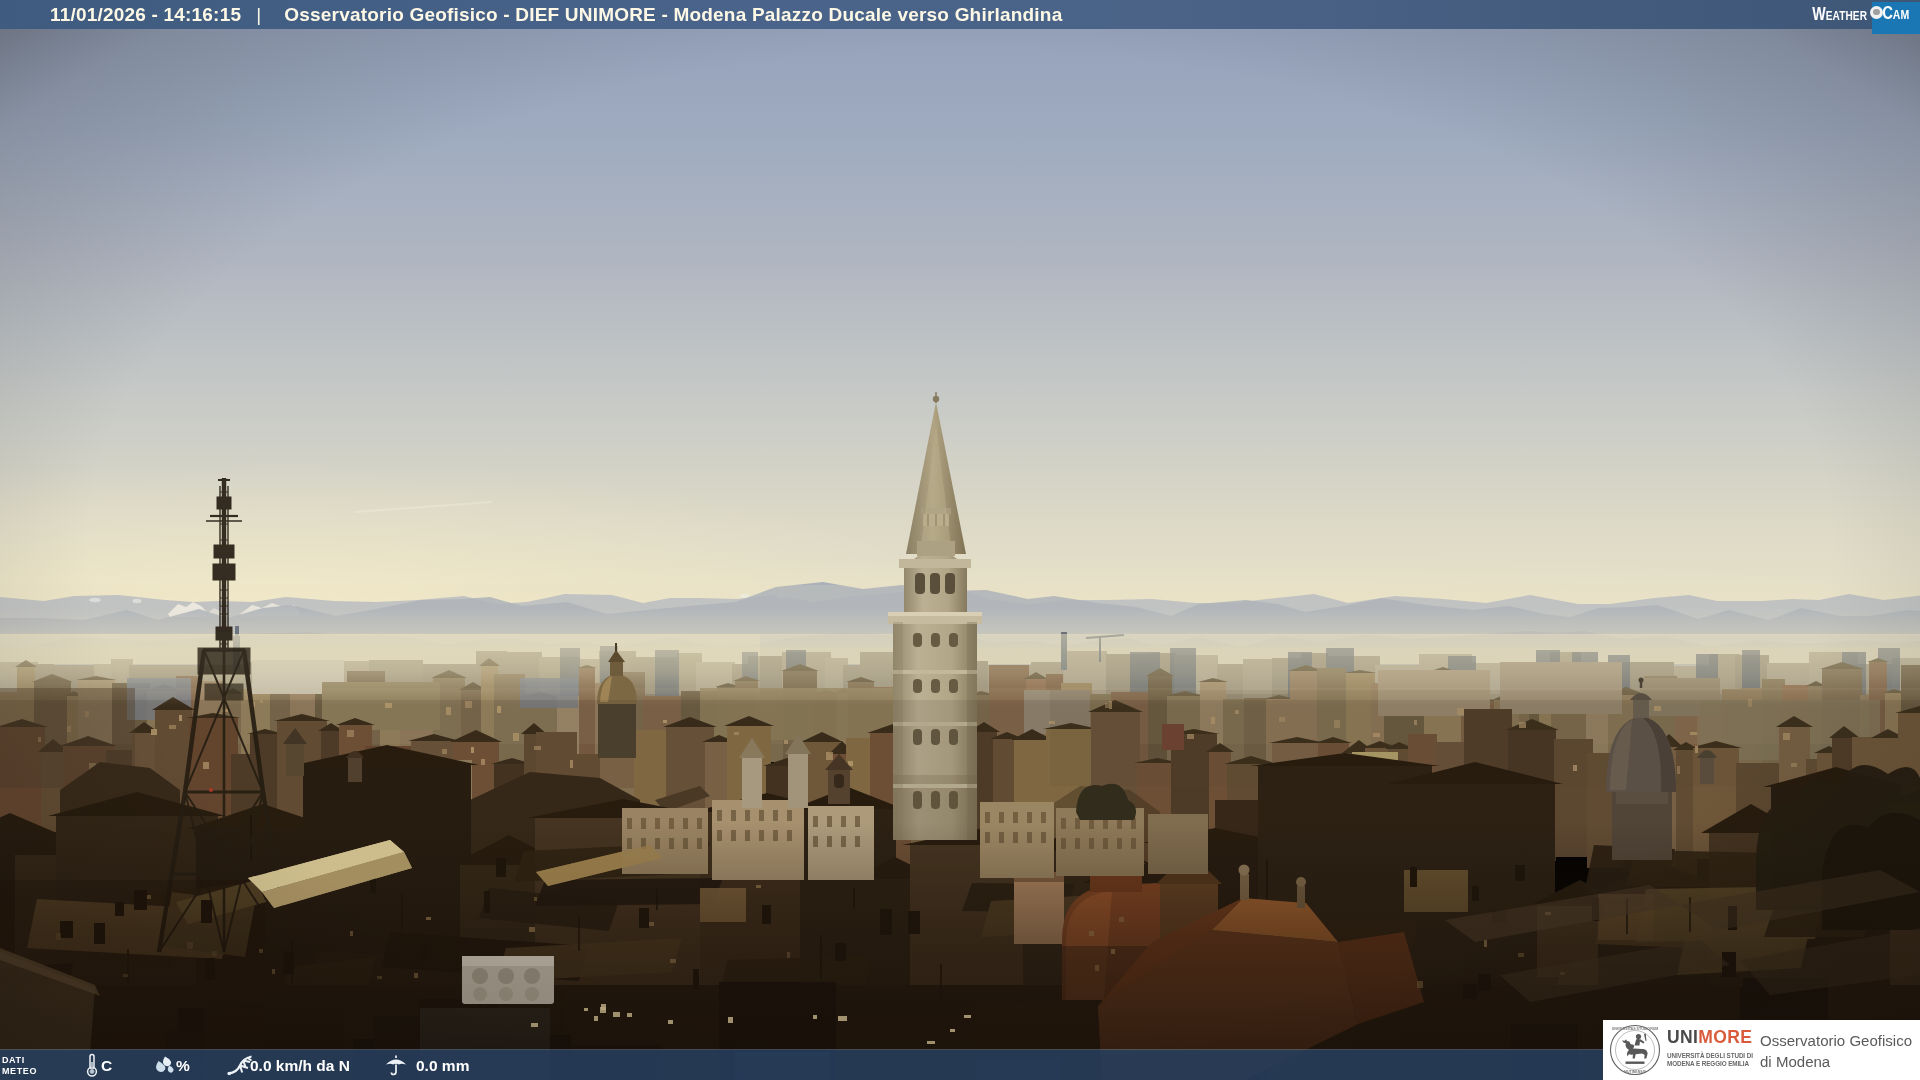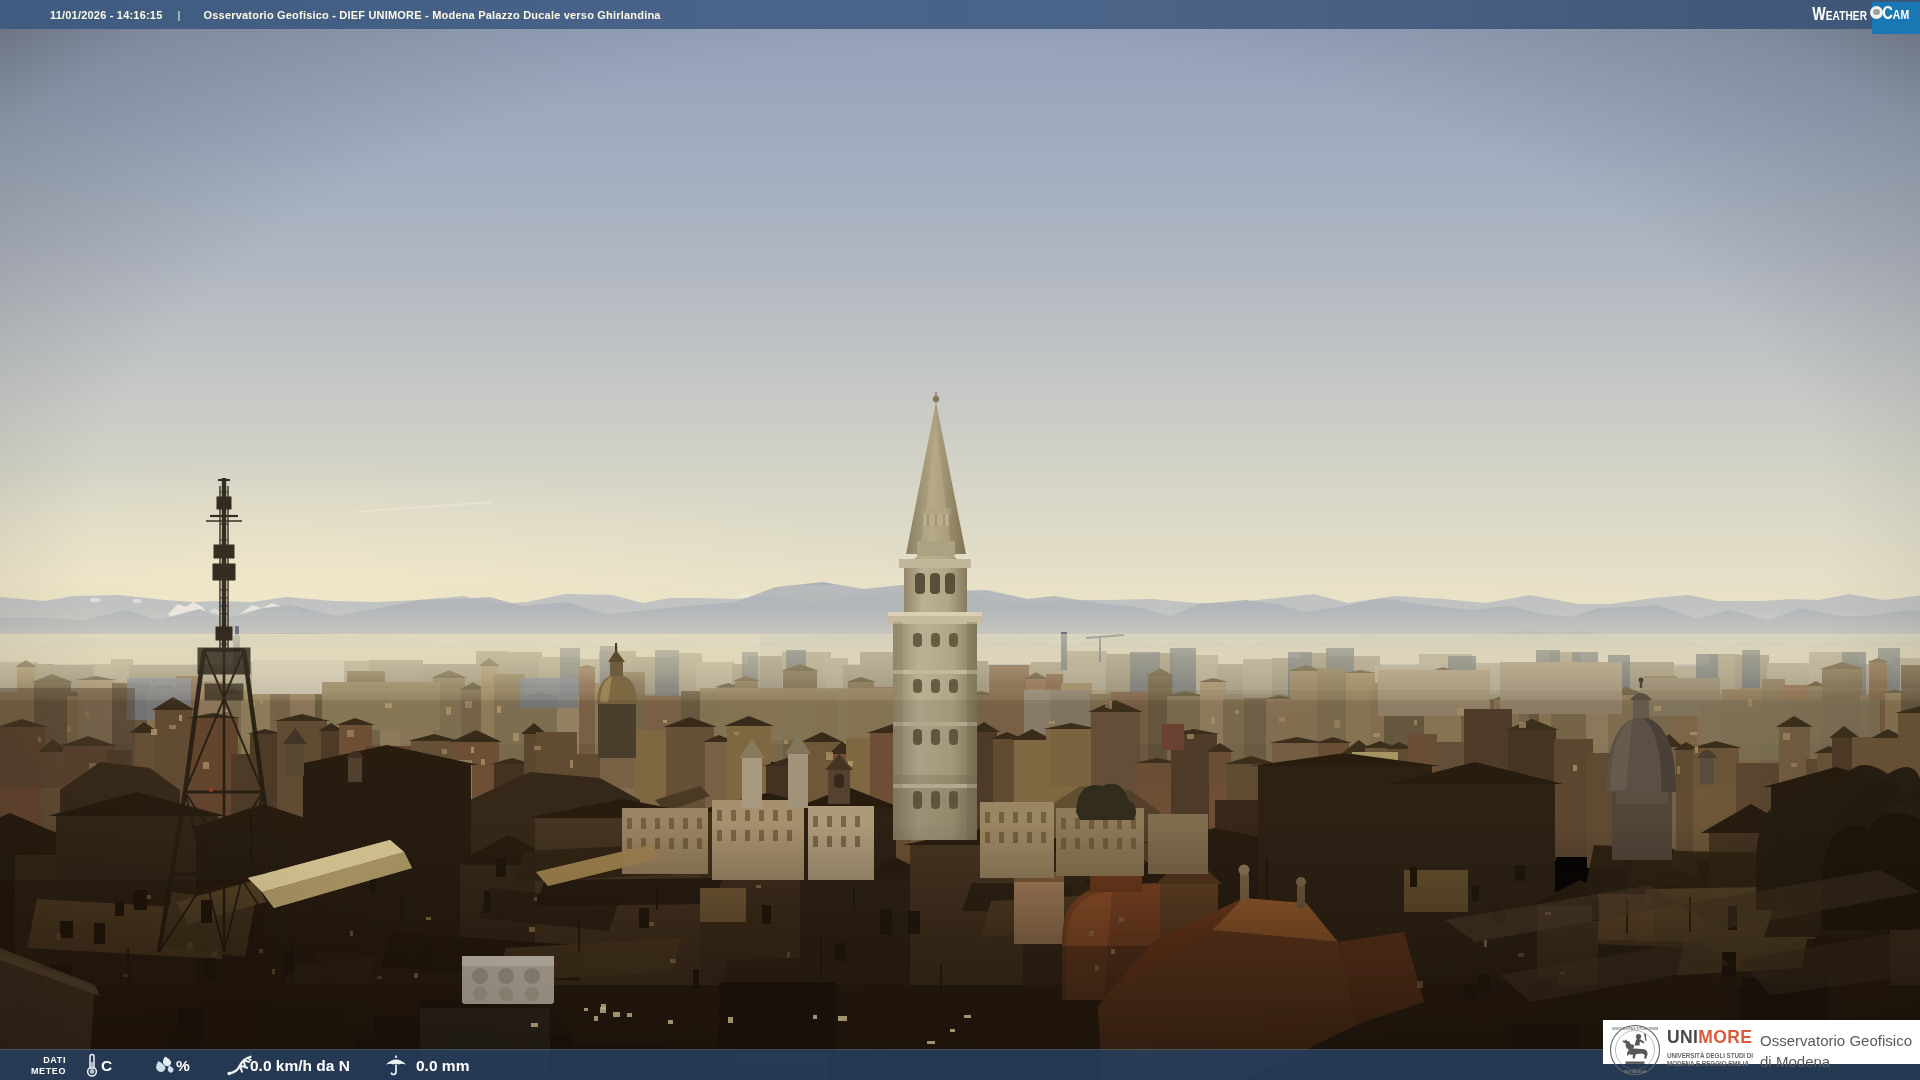--- a/index.html
+++ b/index.html
@@ -1,35 +1,35 @@
 <!DOCTYPE html>
 <html><head><meta charset="utf-8"><style>
 html,body{margin:0;padding:0;width:1920px;height:1080px;overflow:hidden;background:#000;font-family:"Liberation Sans",sans-serif;}
 #scene{position:absolute;top:0;left:0;z-index:0;}
 #topbar{position:absolute;top:0;left:0;width:1920px;height:29px;z-index:5;
  background:linear-gradient(90deg,#3f5b7f 0%,#49638a 38%,#4a6387 60%,#3e5777 100%);}
-#toptext{position:absolute;left:50px;top:0;height:27px;line-height:30px;color:#fdf8e6;font-size:11px;font-weight:bold;letter-spacing:0.2px;white-space:nowrap;}
+#toptext{position:absolute;left:50px;top:0;height:27px;line-height:30px;color:#fdf8e6;font-size:19px;font-weight:bold;letter-spacing:0.2px;white-space:nowrap;}
 #toptext .sep{margin:0 23px 0 15px;font-weight:normal;}
 #wz{position:absolute;top:0;right:0;height:29px;color:#fff;font-weight:bold;}
 #wz .w1{font-size:19px;}
 #wz .w2{font-size:13.5px;letter-spacing:0.1px;}
 #wword{position:absolute;right:53px;top:4px;line-height:20px;display:inline-block;transform:scaleX(0.75);transform-origin:right;white-space:nowrap;}
 #camblock{position:absolute;right:0;top:2px;width:48px;height:32px;background:#1b77b4;line-height:22px;white-space:nowrap;overflow:hidden;}
 #camin{display:inline-block;transform:scaleX(0.78);transform-origin:left;padding-left:13px;}
 #lens{position:absolute;right:37px;top:6px;width:13px;height:13px;border-radius:50%;background:#f2f2f2;z-index:2;}
 #lens2{position:absolute;left:3px;top:2.5px;width:6.5px;height:6.5px;border-radius:50%;background:#a0a0a0;}
 #botbar{position:absolute;bottom:0;left:0;width:1920px;height:30px;z-index:5;background:rgba(40,66,100,0.82);box-shadow:0 -1px 0 rgba(130,160,190,0.4);}
-#dati{position:absolute;left:2px;top:5px;width:64px;text-align:right;color:#fff;font-size:9px;font-weight:bold;line-height:10.5px;letter-spacing:0.6px;}
+#dati{position:absolute;left:2px;top:5px;width:64px;text-align:left;color:#fff;font-size:9px;font-weight:bold;line-height:10.5px;letter-spacing:0.6px;}
 #botbar svg{position:absolute;}
 #thermo{left:85px;top:3px;}
 #drops{left:152px;top:3px;}
 #windi{left:226px;top:1px;}
 #umbr{left:384px;top:3px;}
 .bval{position:absolute;top:0;height:30px;line-height:31px;color:#fff;font-size:15.5px;font-weight:bold;letter-spacing:0;}
-#logobox{position:absolute;left:1603px;top:1020px;width:317px;height:44px;background:#fff;z-index:6;}
+#logobox{position:absolute;left:1603px;top:1020px;width:317px;height:61px;background:#fff;z-index:6;}
 #seal{position:absolute;left:6px;top:4px;}
 #unimore{position:absolute;left:64px;top:7px;font-size:17.5px;font-weight:bold;letter-spacing:0.4px;}
 #unimore .uni{color:#4a4a4a;}
 #unimore .more{color:#d95b3c;}
 #unisub{position:absolute;left:64px;top:32px;font-size:6.8px;font-weight:bold;color:#686868;line-height:8.2px;letter-spacing:-0.1px;transform:scaleX(0.93);transform-origin:left;white-space:nowrap;}
 #osge{position:absolute;left:157px;top:10px;font-size:15.5px;color:#5a5a5a;line-height:21px;letter-spacing:0;white-space:nowrap;transform:scaleX(0.97);transform-origin:left;}
 </style></head>
 <body>
 <div id="scene"><svg width="1920" height="1080" viewBox="0 0 1920 1080">
       <defs>

